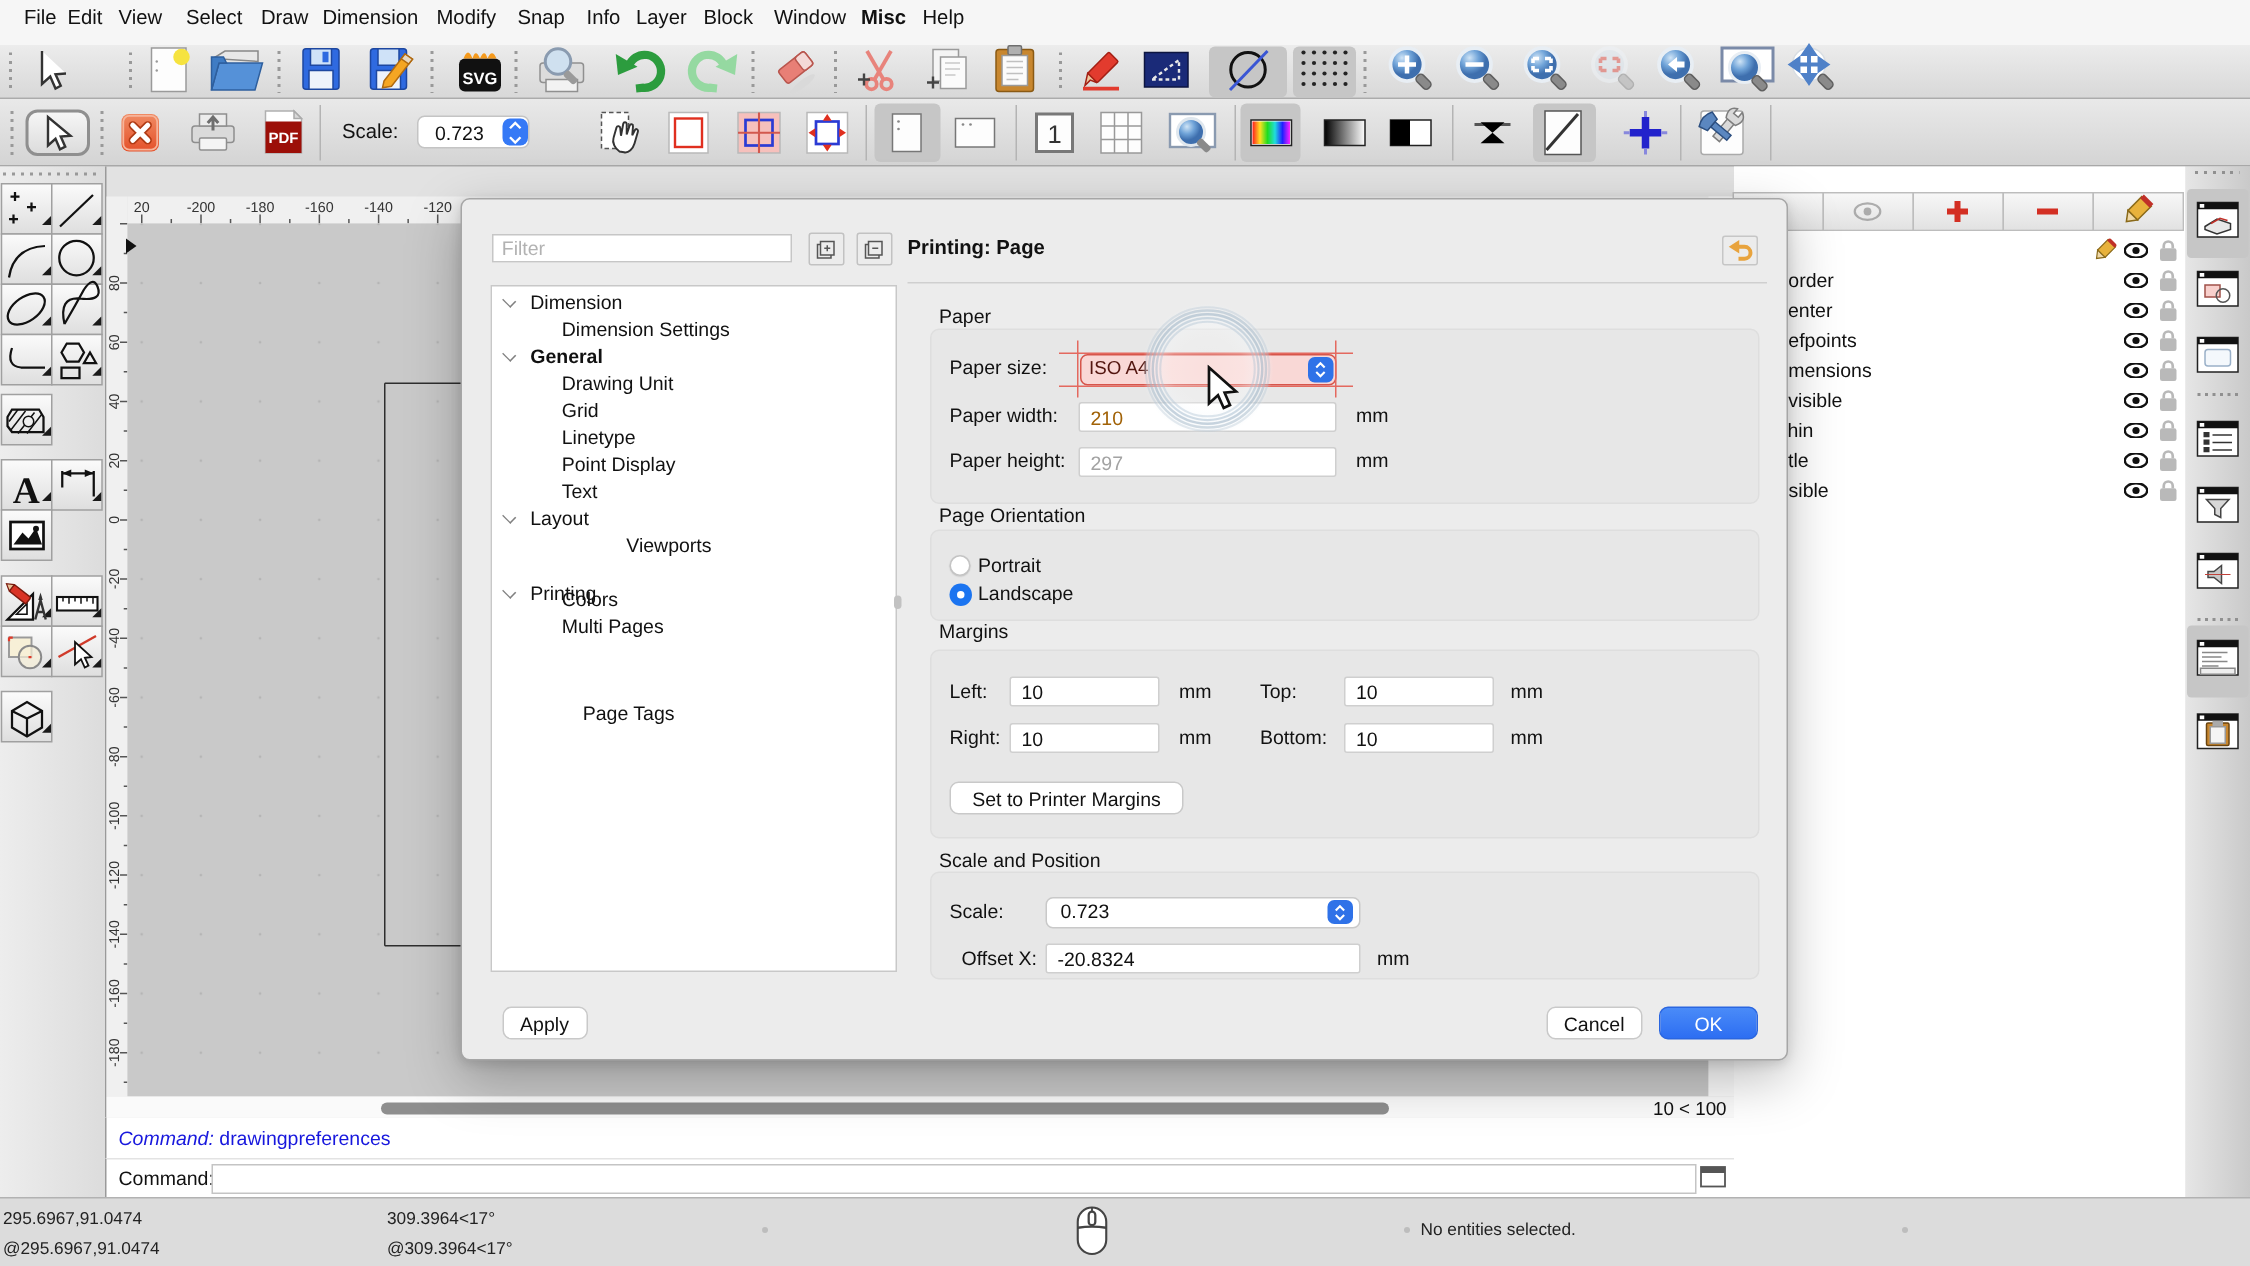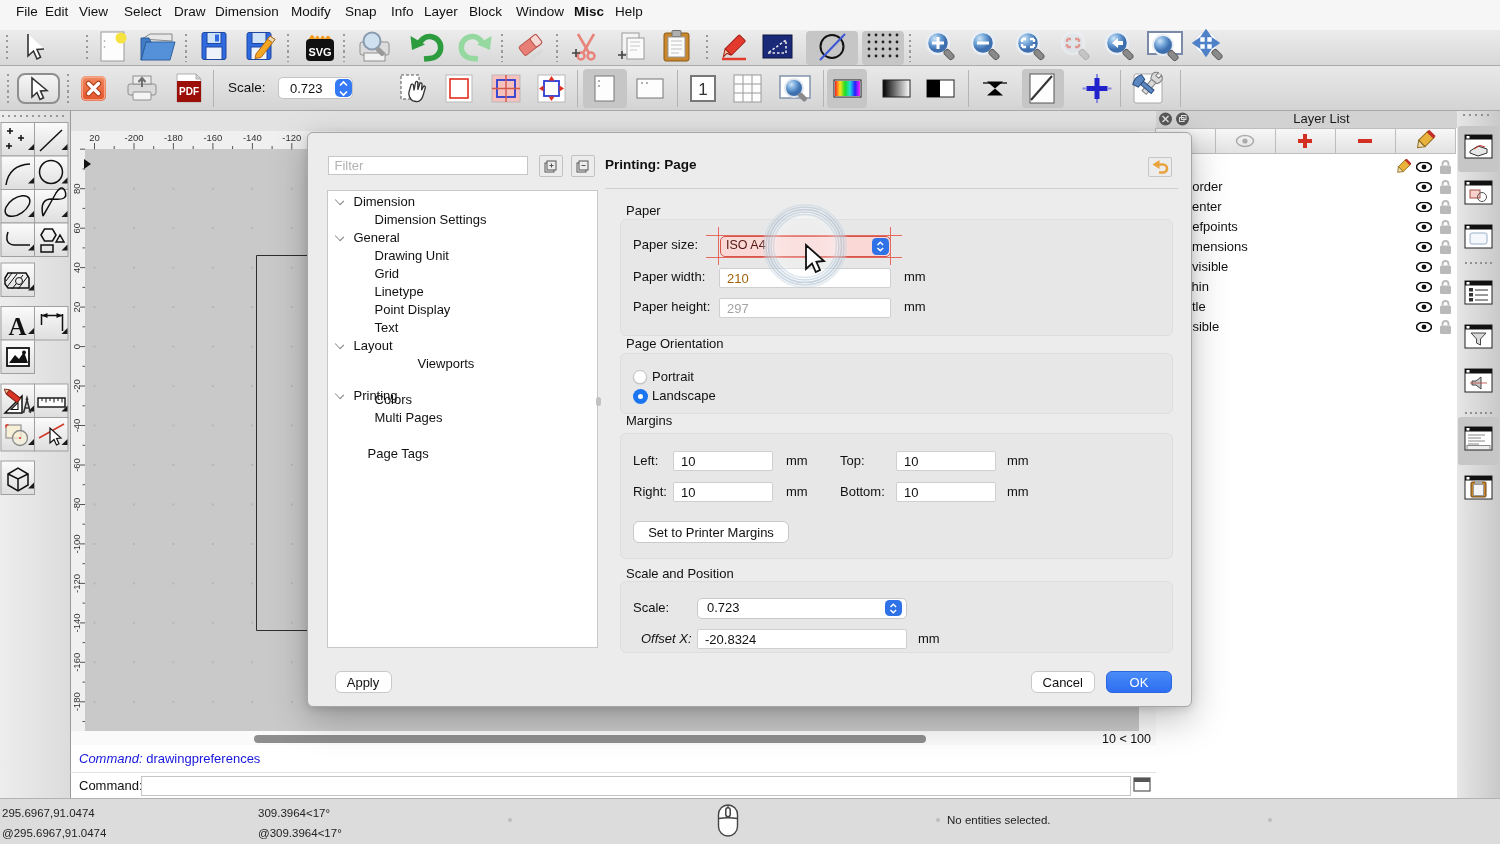--- a/index.html
+++ b/index.html
@@ -677,30 +677,20 @@
   </div>
   <div style="position:absolute;left:13px;top:48px;width:0;height:0;border-top:5px solid transparent;border-bottom:5px solid transparent;border-left:7px solid #111;"></div>
   <div id="vscroll"></div>
   <div id="hscroll">
       <div style="position:absolute;left:183px;top:3.5px;width:672px;height:8px;border-radius:4px;background:#8e8e8e;"></div>
     </div>
   <div style="position:absolute;left:1031px;top:621px;width:55px;font-size:12.5px;color:#111;">10 &lt; 100</div>
 </div>
 
 <div id="layerpanel">
-  <div id="lptitle">
-    <div style="position:absolute;left:15px;top:0;width:301px;text-align:center;font-size:13px;color:#1a1a1a;">Layer List</div>
-    <svg class="abs" width="40" height="17">
-        <circle cx="9.5" cy="8" r="6.5" fill="#585858"></circle>
-        <path d="M6.5 5 L12.5 11 M12.5 5 L6.5 11" stroke="#ddd" stroke-width="1.5"></path>
-        <circle cx="26.5" cy="8" r="6.5" fill="#585858"></circle>
-        <rect x="23.5" y="6.5" width="4.5" height="4" fill="none" stroke="#ddd"></rect>
-        <rect x="25.5" y="4.5" width="4.5" height="4" fill="none" stroke="#ddd"></rect>
-      </svg>
-  </div>
   <div id="lptools">
     <div class="lpbtn" style="left:-1px;width:61px;"></div>
     <div class="lpbtn" style="left:59px;width:61px;"></div>
     <div class="lpbtn" style="left:119px;width:61px;"></div>
     <div class="lpbtn" style="left:179px;width:61px;"></div>
     <div class="lpbtn" style="left:239px;width:61px;"></div>
     <svg class="abs" width="301" height="26">
       <g opacity="0.55">
           <ellipse cx="89" cy="13" rx="8.5" ry="5.5" fill="none" stroke="#777" stroke-width="1.5"></ellipse>
           <circle cx="89" cy="13" r="2.6" fill="#777"></circle>
@@ -945,21 +935,21 @@
   <div id="tree">
     <div class="trow" style="top:2px;">
         <span class="chev"></span>
         <span style="position:absolute;left:26px;">Dimension</span>
       </div>
     <div class="trow" style="top:20px;">
         <span style="position:absolute;left:47px;">Dimension Settings</span>
       </div>
     <div class="trow" style="top:38px;">
         <span class="chev"></span>
-        <span style="position:absolute;left:26px;">General</span>
+        <span style="position:absolute;left:26px;font-weight:bold;">General</span>
       </div>
     <div class="trow" style="top:56px;">
         <span style="position:absolute;left:47px;">Drawing Unit</span>
       </div>
     <div class="trow" style="top:74px;">
         <span style="position:absolute;left:47px;">Grid</span>
       </div>
     <div class="trow" style="top:92px;">
         <span style="position:absolute;left:47px;">Linetype</span>
       </div>
@@ -980,21 +970,21 @@
         <span class="chev"></span>
         <span style="position:absolute;left:26px;">Printing</span>
       </div>
     <div class="trow" style="top:200px;">
         <span style="position:absolute;left:47px;">Colors</span>
       </div>
     <div class="trow" style="top:218px;padding-left:21px;">
         <span style="position:absolute;left:47px;">Multi Pages</span>
       </div>
     <div class="trow" style="top:254px;">
-        <span style="position:absolute;left:40px;">Page Tags</span>
+        <span style="position:absolute;left:61px;margin-top:22px;">Page Tags</span>
       </div>
   </div>
   <div style="position:absolute;left:288px;top:264px;width:5px;height:9px;border-radius:2.5px;background:#c2c2c2;"></div>
 
   <div class="lbl" style="left:318px;top:69.5px;">Paper</div>
   <div class="group" style="left:312px;top:86px;width:553px;height:117px;"></div>
   <div class="lbl" style="left:325px;top:103.5px;">Paper size:</div>
   <div style="position:absolute;left:412px;top:102.5px;width:171px;height:21px;background:#f9d8d6;border:1px solid #d6554b;border-radius:5px;"></div>
   <div class="lbl" style="left:418px;top:105px;color:#531610;font-size:12.5px;">ISO A4</div>
   <div style="position:absolute;left:564px;top:105px;width:16.5px;height:16.5px;background:#2f72e8;border-radius:4.5px;"></div>
@@ -1057,20 +1047,20 @@
   <div class="btn" style="left:325px;top:387.5px;width:156px;height:22px;line-height:21px;">Set to Printer Margins</div>
   <div class="lbl" style="left:318px;top:433px;">Scale and Position</div>
   <div class="group" style="left:312px;top:448px;width:553px;height:72px;"></div>
   <div class="lbl" style="left:325px;top:467px;">Scale:</div>
   <div style="position:absolute;left:389px;top:464.5px;width:210px;height:21px;background:#fff;border:1px solid #c9c9c9;border-radius:5px;"></div>
   <div class="lbl" style="left:399px;top:467px;">0.723</div>
   <div style="position:absolute;left:577px;top:466.5px;width:16.5px;height:16.5px;background:#2f72e8;border-radius:4.5px;"></div>
   <svg style="position:absolute;left:577px;top:466.5px;" width="17" height="17">
       <path d="M5.5 7 l2.8 -2.8 l2.8 2.8 M5.5 10 l2.8 2.8 l2.8 -2.8" stroke="#fff" stroke-width="1.4" fill="none"></path>
     </svg>
-  <div class="lbl" style="left:333px;top:498px;font-style:italic;">Offset X:</div>
+  <div class="lbl" style="left:333px;top:498px;">Offset X:</div>
   <div class="field" style="left:389px;top:495.5px;width:210px;height:20.5px;">-20.8324</div>
   <div class="lbl" style="left:610px;top:498px;">mm</div>
 
   <div class="btn" style="left:26.5px;top:537.5px;width:57px;height:22px;line-height:21px;">Apply</div>
   <div class="btn" style="left:722.5px;top:537.5px;width:64.5px;height:22px;line-height:21px;">Cancel</div>
   <div class="btn" style="left:798px;top:537.5px;width:66px;height:22px;line-height:21px;background:linear-gradient(#4a8bf8,#2d6ef2);border-color:#2a66e0;color:#fff;">OK</div>
 </div>
 
 </body></html>

